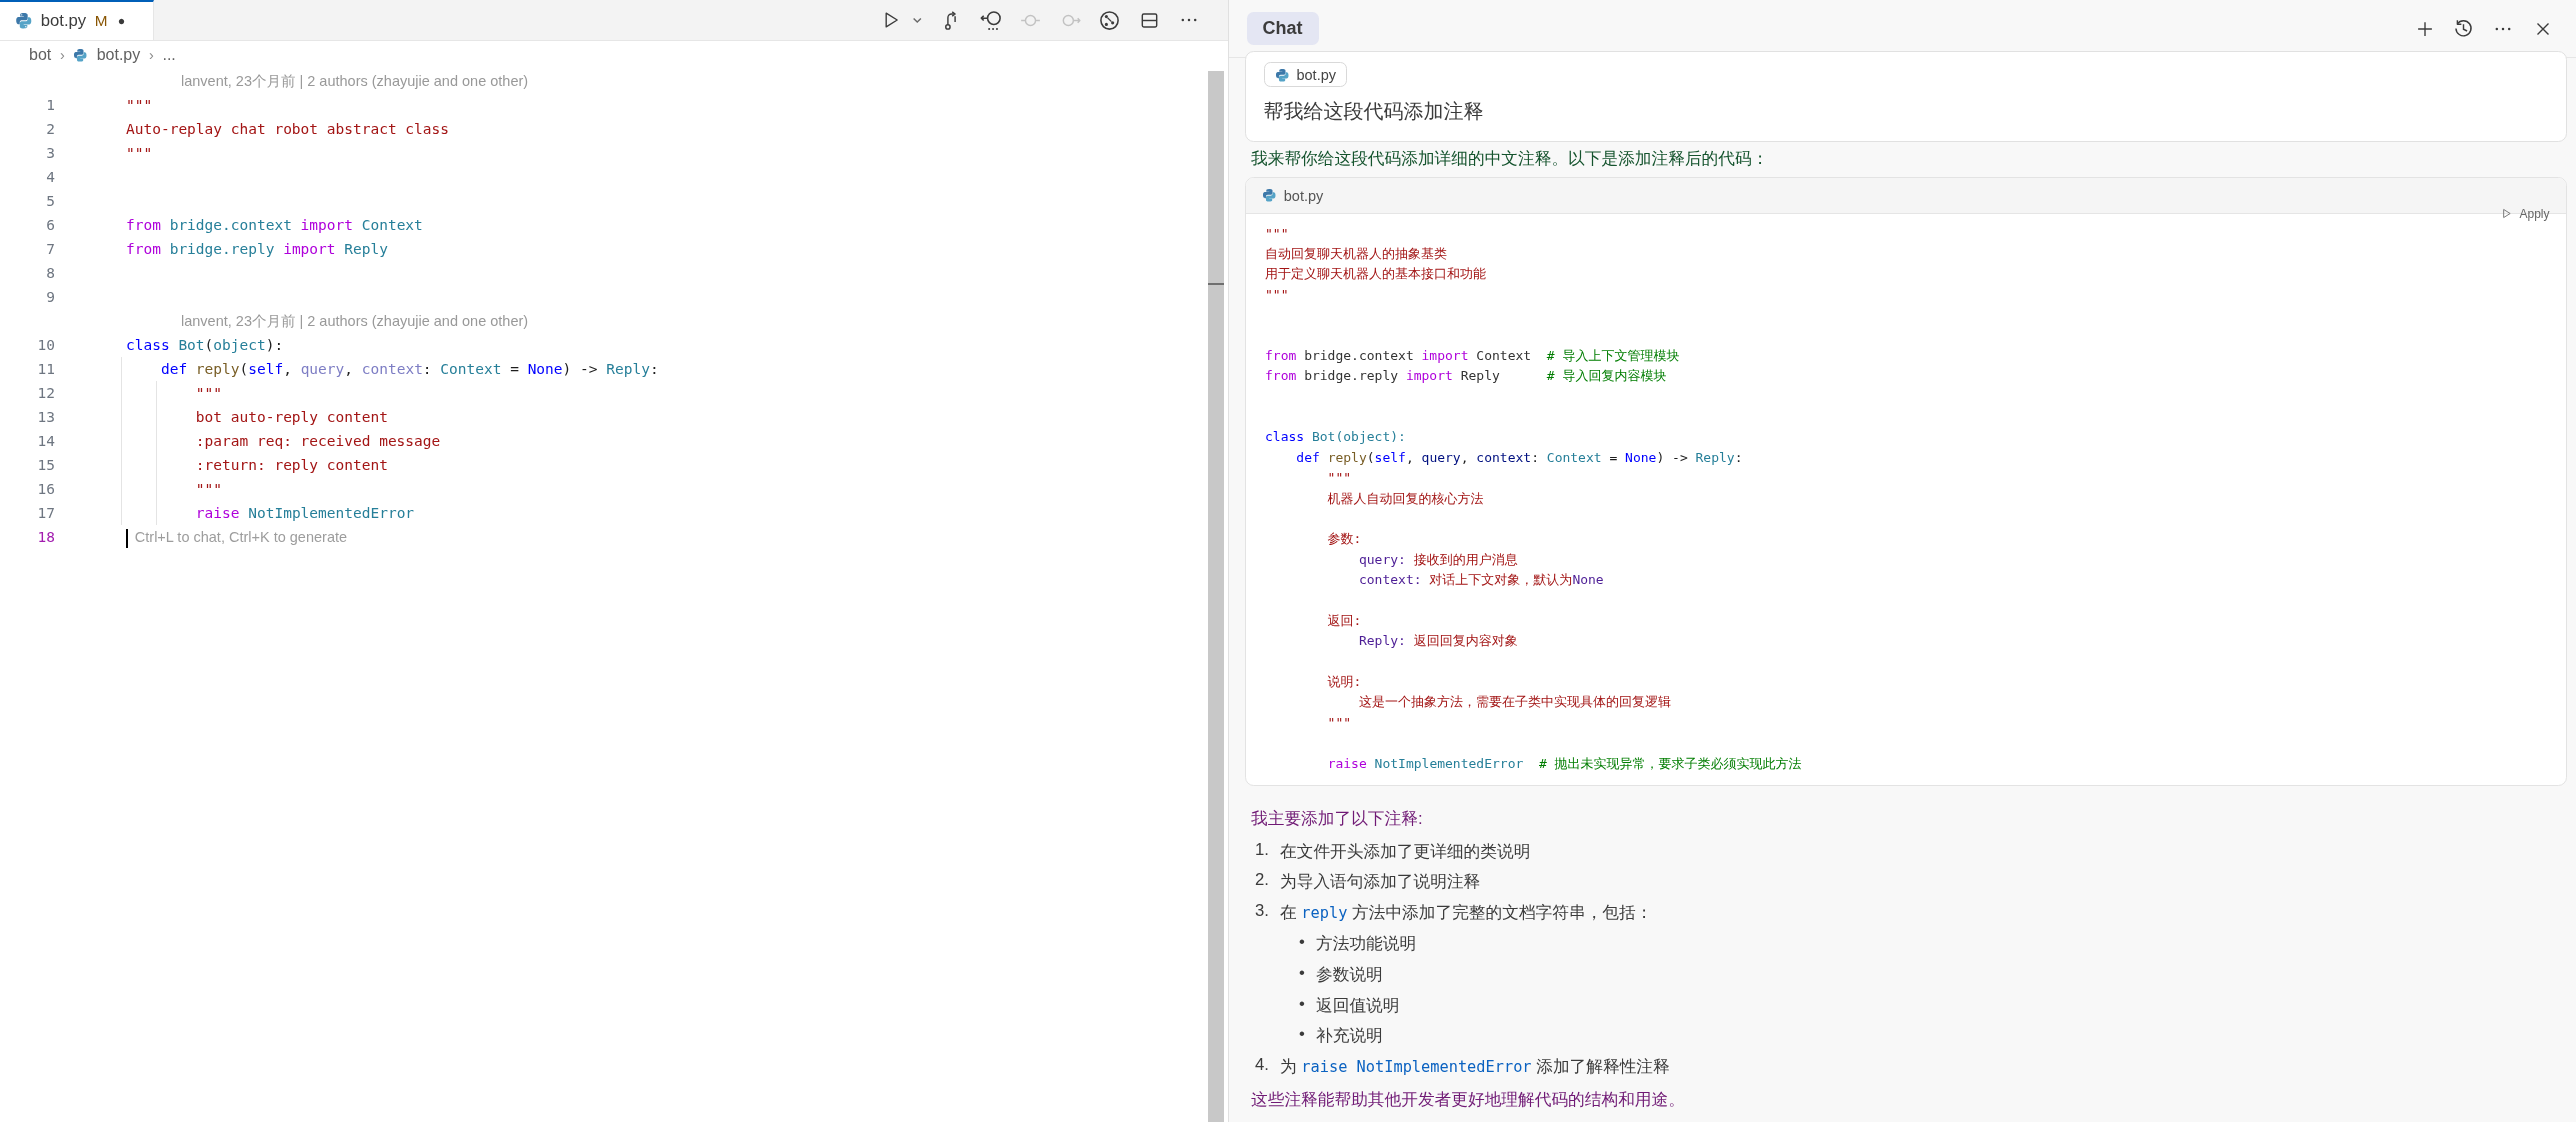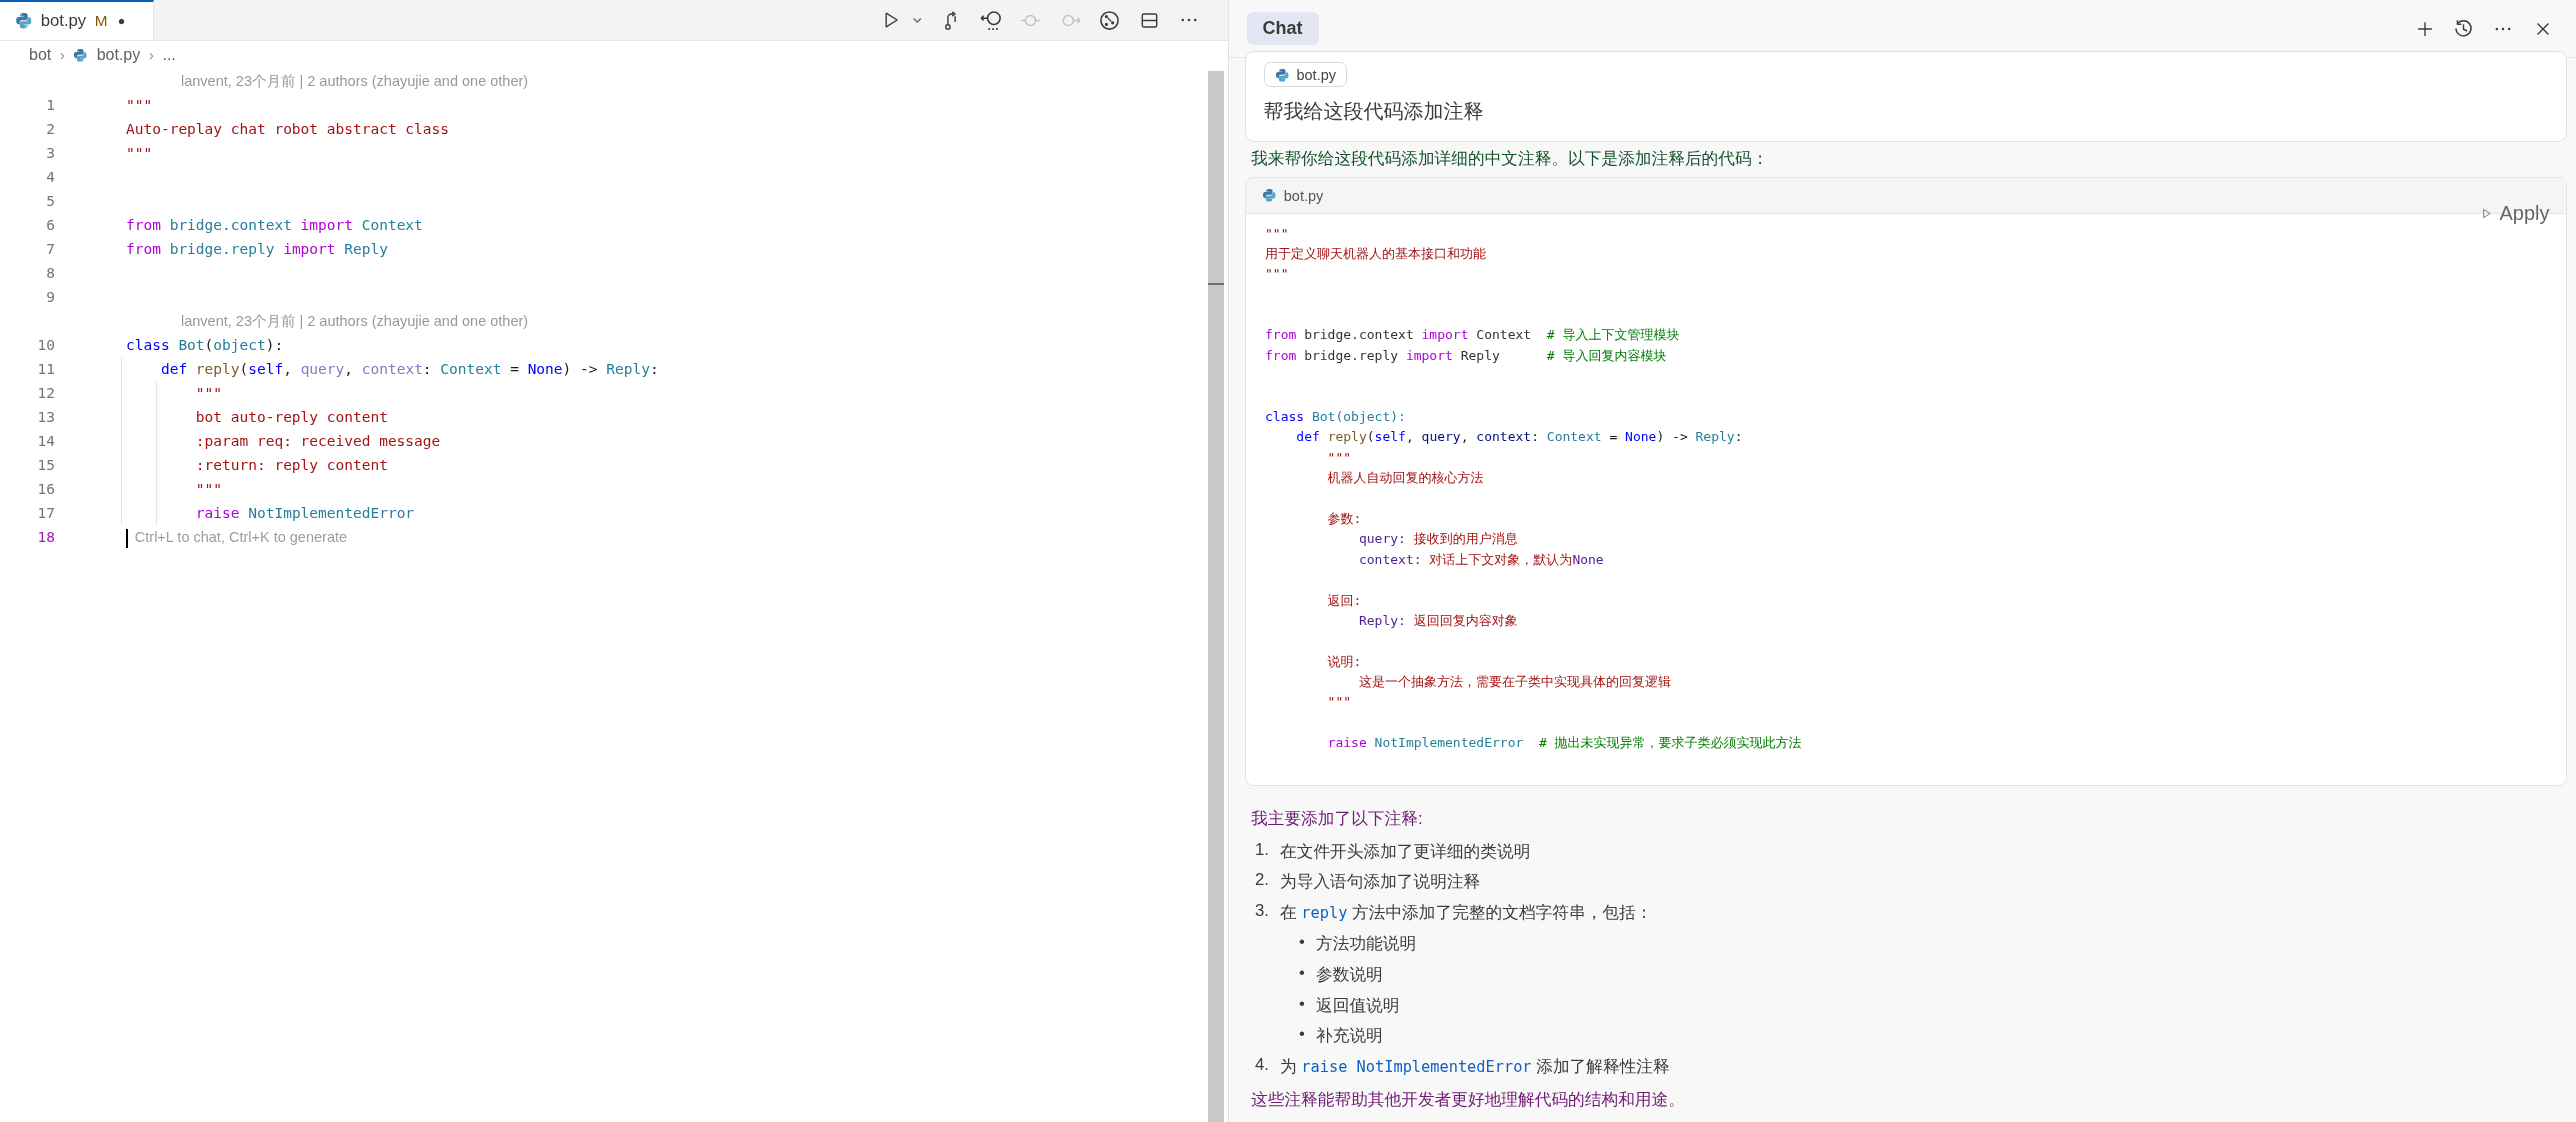--- a/index.html
+++ b/index.html
@@ -78,21 +78,21 @@
   .user-text { margin-top:10.2px; font-size:20px; color:#3b3b3b; }
 
   .intro { position:absolute; left:22px; top:147px; font-size:16.7px; color:#14532d; }
 
   .code-card { position:absolute; left:16px; right:9.5px; top:177px; height:609px;
                background:#ffffff; border:0.7px solid #e3e3e3; border-radius:8.7px; }
   .code-card-header { height:36px; background:#f5f5f5; border-bottom:0.7px solid #e5e5e5;
                       border-radius:8px 8px 0 0; display:flex; align-items:center;
                       padding:0 16px; font-size:14.5px; color:#555; }
   .apply-btn { margin-left:auto; display:flex; align-items:center; gap:6.5px;
-               color:#666; font-size:20px; cursor:pointer;margin-top:36px; }
+               color:#666; font-size:12px; cursor:pointer;margin-top:36px; }
   .chat-code { padding:9.5px 19px; font-family:"DejaVu Sans Mono", monospace;
                font-size:13px; }
   .chat-code .code-row { height:20.4px; line-height:20.4px; }
   .chat-code .line-content { padding-left:0; }
 
   .prose { position:absolute; left:22px; font-size:16.7px; color:#701a75; line-height:20.4px; }
   .li-num { position:absolute; left:26px; font-size:16.7px; color:#3b3b3b; }
   .li-text { position:absolute; left:51px; font-size:16.7px; color:#3b3b3b; }
   .bullet-dot { position:absolute; left:70px; font-size:16.7px; color:#3b3b3b; }
   .bullet-text { position:absolute; left:87px; font-size:16.7px; color:#3b3b3b; }
@@ -279,20 +279,21 @@
         <span>bot.py</span>
         <div class="apply-btn">
           <svg width="13" height="13" viewBox="0 0 32 32" fill="none" stroke="#777" stroke-width="2.4">
             <path d="M9 6 L25 16 L9 26 Z" stroke-linejoin="round"></path>
           </svg>
           <span>Apply</span>
         </div>
       </div>
       <div class="chat-code">
           <div class="code-row"><span class="line-content"><span class="tok-str">"""</span></span></div>
+          <div class="code-row"><span class="line-content"><span class="tok-str">自动回复聊天机器人的抽象基类</span></span></div>
           <div class="code-row"><span class="line-content"><span class="tok-str">用于定义聊天机器人的基本接口和功能</span></span></div>
           <div class="code-row"><span class="line-content"><span class="tok-str">"""</span></span></div>
           <div class="code-row"><span class="line-content"></span></div>
           <div class="code-row"><span class="line-content"></span></div>
           <div class="code-row"><span class="line-content"><span class="tok-kw">from </span><span class="tok-mod">bridge.context</span><span class="tok-kw"> import </span><span class="tok-mod">Context</span><span class="tok-com">  # 导入上下文管理模块</span></span></div>
           <div class="code-row"><span class="line-content"><span class="tok-kw">from </span><span class="tok-mod">bridge.reply</span><span class="tok-kw"> import </span><span class="tok-mod">Reply</span><span class="tok-com">      # 导入回复内容模块</span></span></div>
           <div class="code-row"><span class="line-content"></span></div>
           <div class="code-row"><span class="line-content"></span></div>
           <div class="code-row"><span class="line-content"><span class="tok-blue">class </span><span class="tok-cls">Bot(object):</span></span></div>
           <div class="code-row"><span class="line-content"><span class="tok-plain">    </span><span class="tok-blue">def </span><span class="tok-fn">reply</span><span class="tok-plain">(</span><span class="tok-blue">self</span><span class="tok-plain">, </span><span class="tok-param">query</span><span class="tok-plain">, </span><span class="tok-param">context</span><span class="tok-plain">: </span><span class="tok-cls">Context</span><span class="tok-plain"> = </span><span class="tok-blue">None</span><span class="tok-plain">) -&gt; </span><span class="tok-cls">Reply</span><span class="tok-plain">:</span></span></div>

